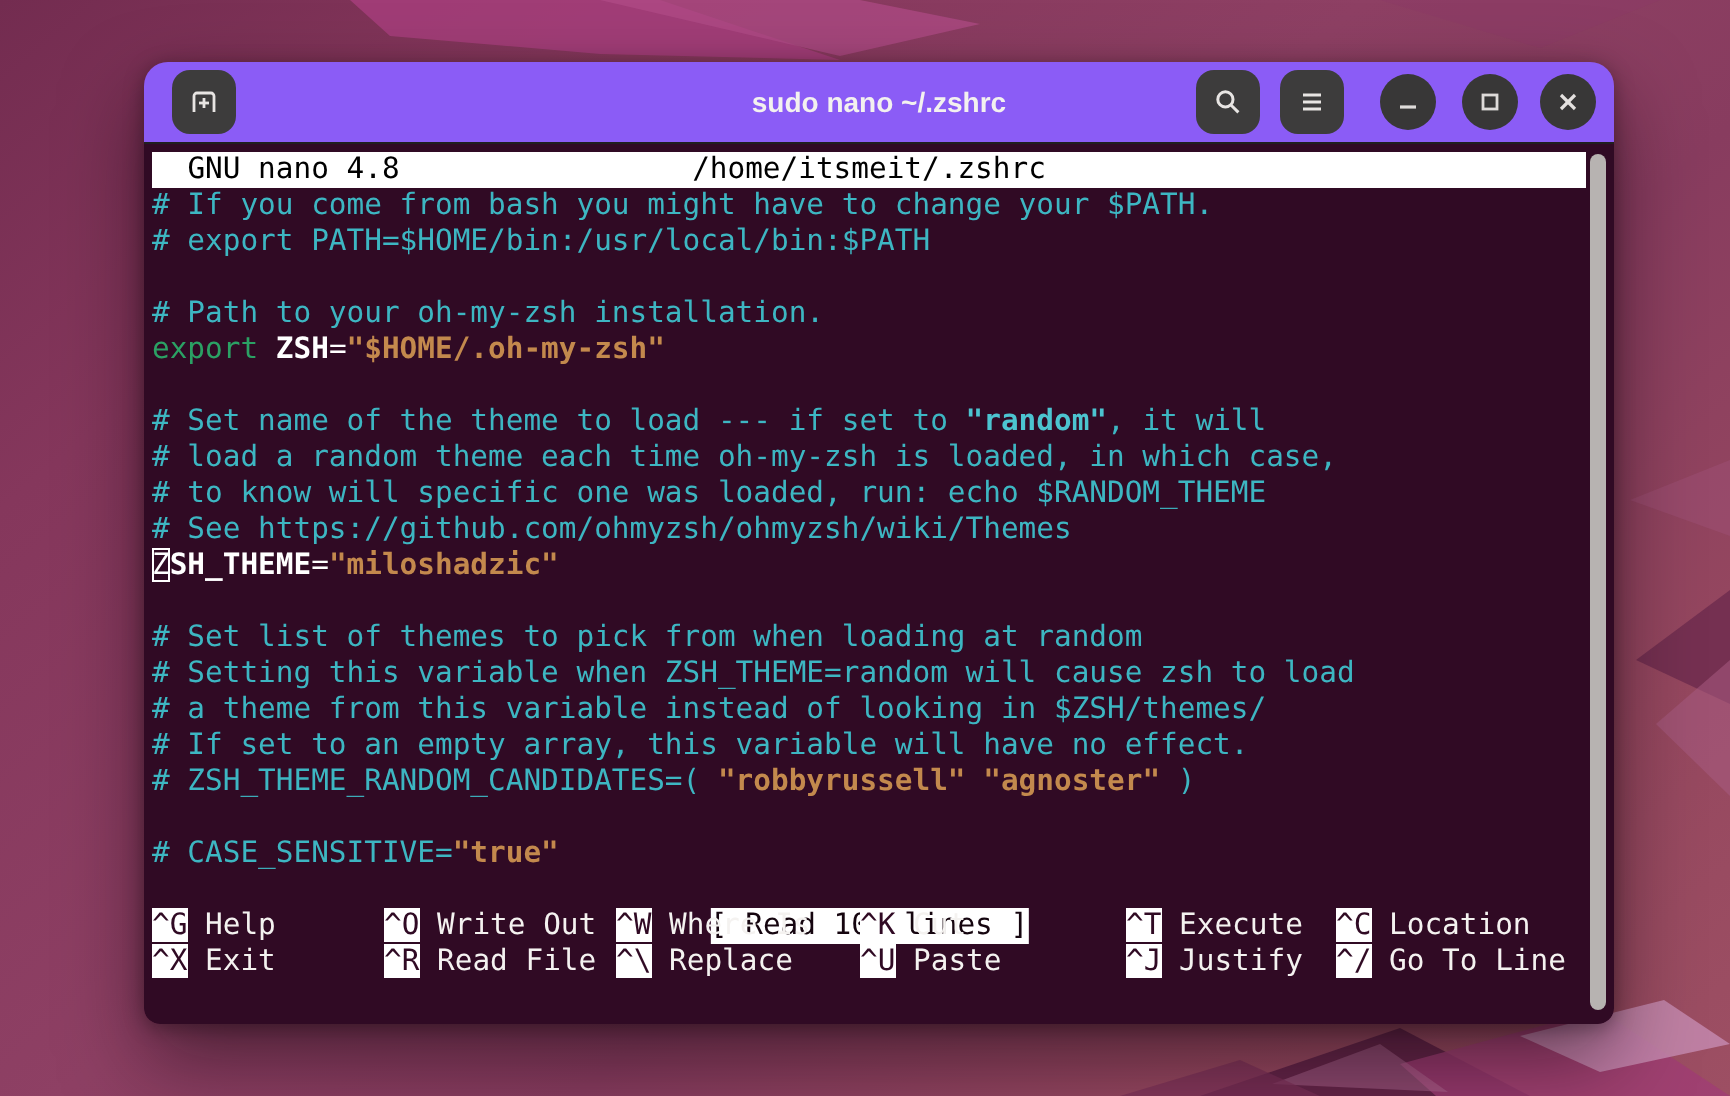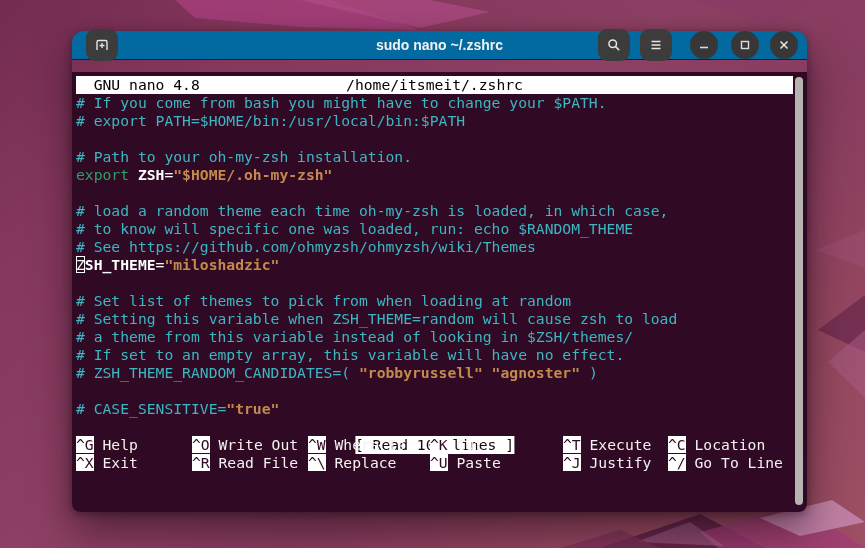--- a/index.html
+++ b/index.html
@@ -9,21 +9,21 @@
     background:#83355b;
   }
   
   .wallpaper{position:absolute;inset:0;
     background:linear-gradient(140deg,#732c50 0%,#85375c 20%,#8e4064 45%,#883c5f 62%,#95475f 82%,#9d4f63 100%);}
   .wallpaper svg{position:absolute;inset:0;display:block;}
   
   .window{position:absolute;left:72px;top:31px;width:735px;height:481px;
     border-radius:12px 12px 8px 8px;
     box-shadow:0 18px 40px rgba(15,3,12,.5),0 2px 10px rgba(0,0,0,.35);}
-  .titlebar{position:absolute;left:0;top:0;right:0;height:29px;background:#0369a1;
+  .titlebar{position:absolute;left:0;top:0;right:0;height:41px;background:#8b5cf6;
     border-radius:12px 12px 0 0;display:flex;align-items:center;
     border-bottom:1px solid #201f1f;box-sizing:border-box;}
   .tb-title{position:absolute;left:0;right:0;text-align:center;
     font-family:"Liberation Sans","DejaVu Sans",sans-serif;font-weight:bold;
     font-size:14px;color:#f3f1ef;pointer-events:none;}
   .tb-btn{border:none;padding:0;display:flex;align-items:center;justify-content:center;cursor:pointer;}
   .tb-btn.square{width:32px;height:32px;border-radius:9px;background:#3d3c3c;}
   .tb-btn.circle{width:28px;height:28px;border-radius:50%;background:#383737;}
   .tb-new{margin-left:14px;}
   .tb-search{margin-left:auto;}
@@ -143,20 +143,21 @@
         <span class="nano-path">/home/itsmeit/.zshrc</span>
       </div>
 
       <div>
           <div class="trow"><span class="seg-c"># If you come from bash you might have to change your $PATH.</span></div>
           <div class="trow"><span class="seg-c"># export PATH=$HOME/bin:/usr/local/bin:$PATH</span></div>
           <div class="trow"></div>
           <div class="trow"><span class="seg-c"># Path to your oh-my-zsh installation.</span></div>
           <div class="trow"><span class="seg-k">export</span><span class="seg-w"> </span><span class="seg-wb">ZSH</span><span class="seg-w">=</span><span class="seg-s">"$HOME/.oh-my-zsh"</span></div>
           <div class="trow"></div>
+          <div class="trow"><span class="seg-c"># Set name of the theme to load --- if set to </span><span class="seg-cb">"random"</span><span class="seg-c">, it will</span></div>
           <div class="trow"><span class="seg-c"># load a random theme each time oh-my-zsh is loaded, in which case,</span></div>
           <div class="trow"><span class="seg-c"># to know will specific one was loaded, run: echo $RANDOM_THEME</span></div>
           <div class="trow"><span class="seg-c"># See https://github.com/ohmyzsh/ohmyzsh/wiki/Themes</span></div>
           <div class="trow"><span class="seg-cur">Z</span><span class="seg-wb">SH_THEME</span><span class="seg-w">=</span><span class="seg-s">"miloshadzic"</span></div>
           <div class="trow"></div>
           <div class="trow"><span class="seg-c"># Set list of themes to pick from when loading at random</span></div>
           <div class="trow"><span class="seg-c"># Setting this variable when ZSH_THEME=random will cause zsh to load</span></div>
           <div class="trow"><span class="seg-c"># a theme from this variable instead of looking in $ZSH/themes/</span></div>
           <div class="trow"><span class="seg-c"># If set to an empty array, this variable will have no effect.</span></div>
           <div class="trow"><span class="seg-c"># ZSH_THEME_RANDOM_CANDIDATES=( </span><span class="seg-s">"robbyrussell"</span><span class="seg-c"> </span><span class="seg-s">"agnoster"</span><span class="seg-c"> )</span></div>

